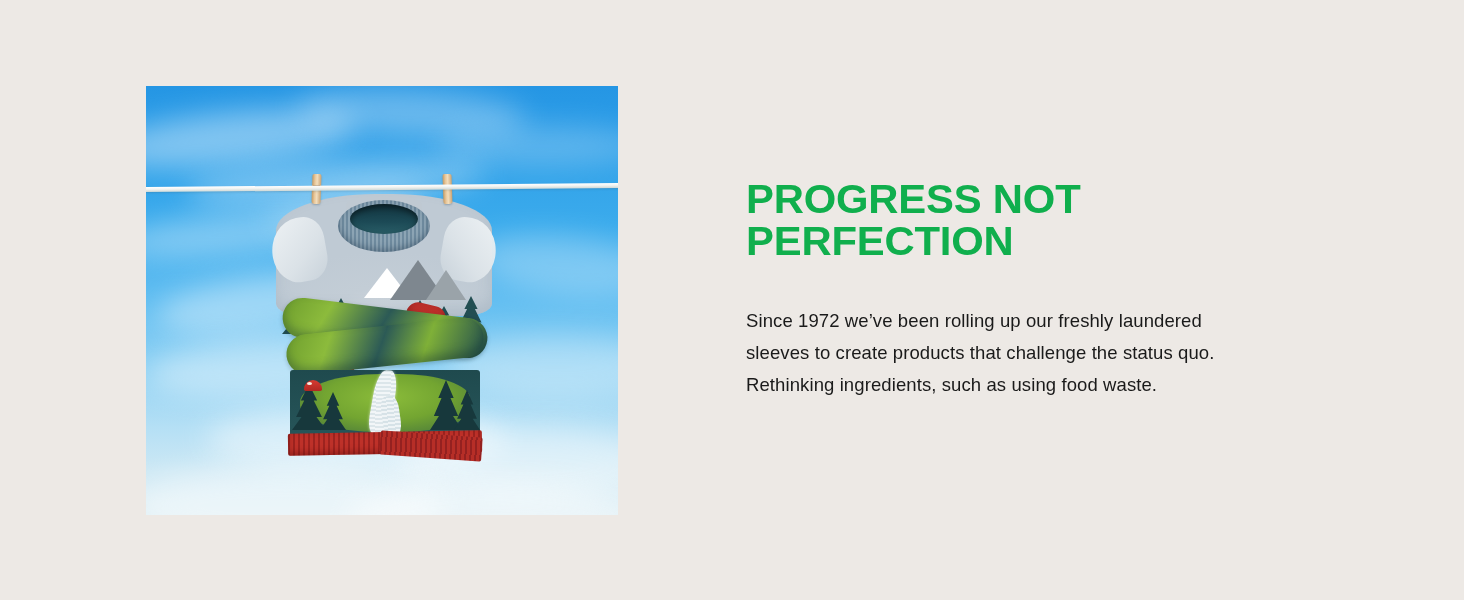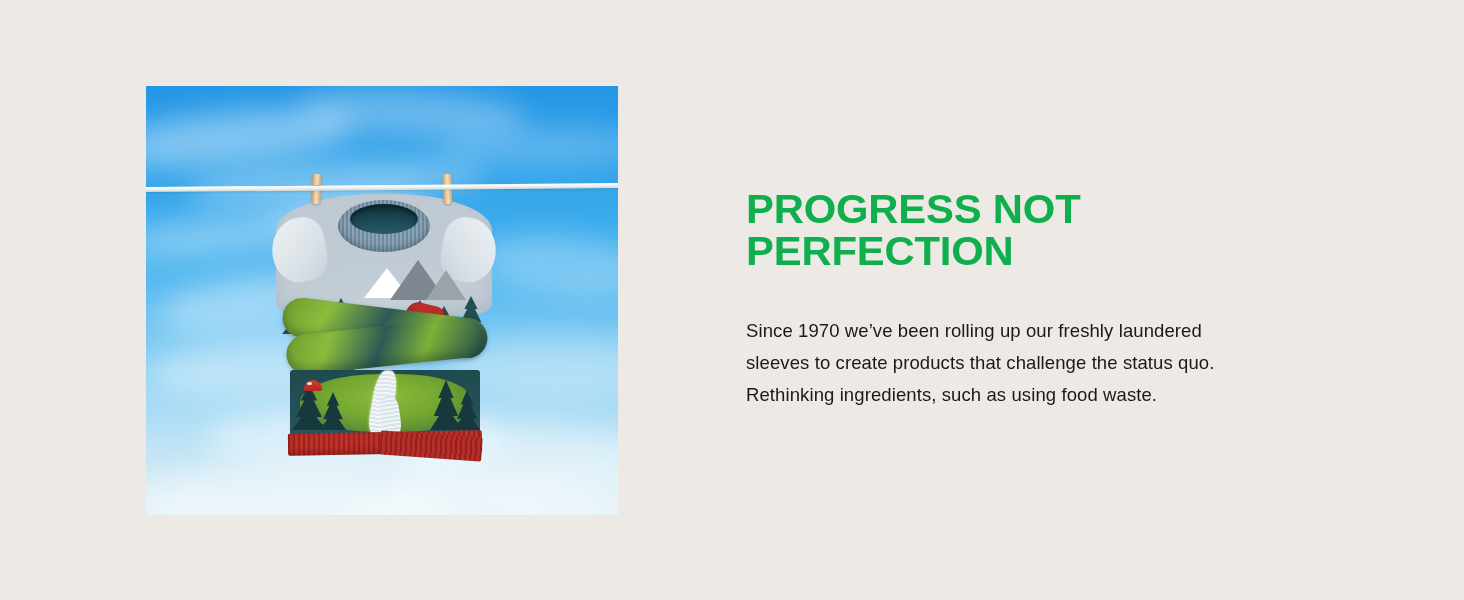--- a/index.html
+++ b/index.html
@@ -341,21 +341,21 @@
       #942120 0px, #942120 2px,
       #B62E27 2px, #B62E27 5px);
     transform: rotate(4deg);
     border-radius: 2px;
   }
 
   
   .content {
     position: absolute;
     left: 746px;
-    top: 188px;
+    top: 178px;
     width: 520px;
   }
 
   .headline {
     margin: 0;
     color: #10AF4D;
     font-family: "Liberation Sans", sans-serif;
     font-size: 41px;
     line-height: 42px;
     font-weight: 700;
@@ -449,16 +449,16 @@
     </div>
 
     <div class="pin pin-left"></div>
     <div class="pin pin-right"></div>
     <div class="line"></div>
   </div>
 
   <div class="content">
     <h2 class="headline">PROGRESS NOT
 PERFECTION</h2>
-    <p class="body-copy">Since 1970 we’ve been rolling up our freshly laundered sleeves to create products that challenge the status quo. Rethinking ingredients, such as using food waste.</p>
+    <p class="body-copy">Since 1972 we’ve been rolling up our freshly laundered sleeves to create products that challenge the status quo. Rethinking ingredients, such as using food waste.</p>
   </div>
 
 </div>
 
 </body></html>

